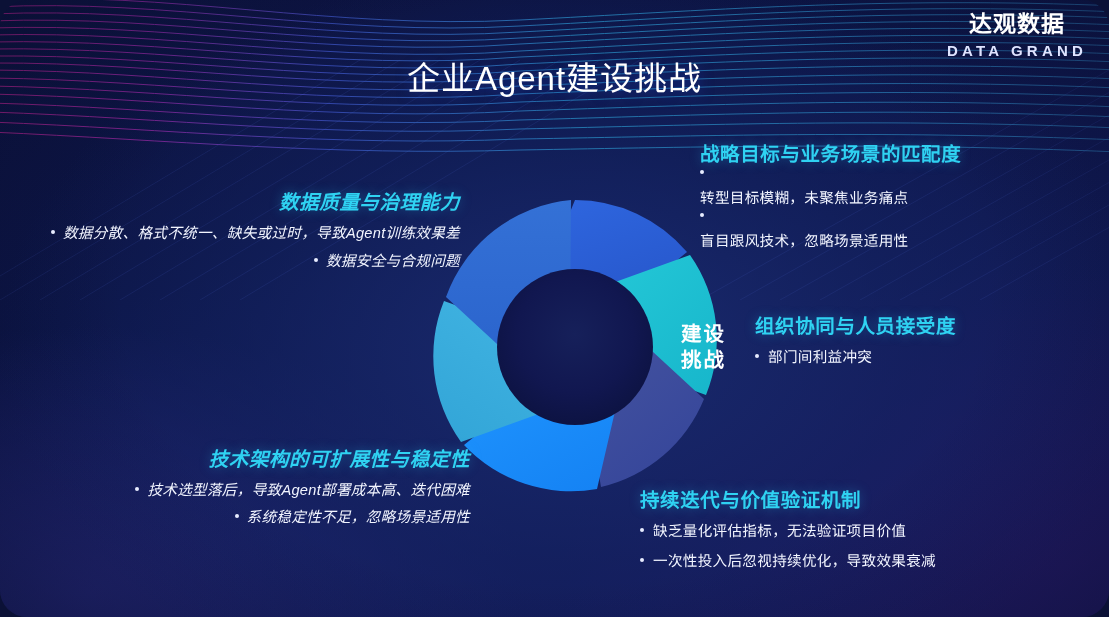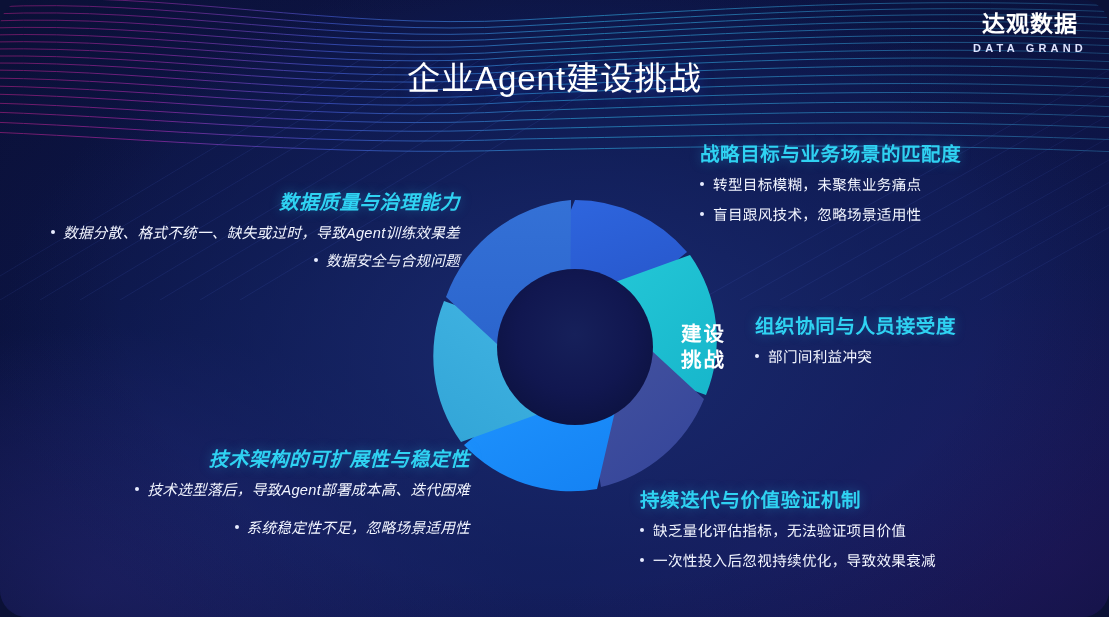--- a/index.html
+++ b/index.html
@@ -48,21 +48,21 @@
     line-height: 1;
   }
   .logo-cn {
     font-size: 23px;
     font-weight: 700;
     letter-spacing: 1px;
     white-space: nowrap;
   }
   .logo-en {
     margin-top: 7px;
-    font-size: 11px;
+    font-size: 15px;
     font-weight: 600;
     letter-spacing: 4.2px;
     color: #dfe4ff;
     white-space: nowrap;
   }
 
   
   .title {
     position: absolute;
     top: 52px;
@@ -115,22 +115,22 @@
   .align-right .bullets li .dot { order: -1; }
 
   
   #blk-data      { top: 190px; left: 20px;  width: 440px; }
   #blk-strategy  { top: 142px; left: 700px; width: 360px; }
   #blk-org       { top: 314px; left: 755px; width: 330px; }
   #blk-iterate   { top: 488px; left: 640px; width: 420px; }
   #blk-tech      { top: 447px; left: 80px;  width: 390px; }
 
   #blk-data .bullets li:nth-child(1) { margin-bottom: 5px; }
-  #blk-tech .bullets li:nth-child(1) { margin-bottom: 15px; text-align: right; }
-  #blk-strategy .bullets li { margin-bottom: 7px; }
+  #blk-tech .bullets li:nth-child(1) { margin-bottom: 4px; text-align: right; }
+  #blk-strategy .bullets li { margin-bottom: 7px; flex-direction: column; }
   #blk-org .bullets li { margin-bottom: 7px; }
   #blk-iterate .bullets li { margin-bottom: 7px; }
 
   
   #wheel {
     position: absolute;
     left: 424px;
     top: 196px;
     width: 302px;
     height: 302px;

